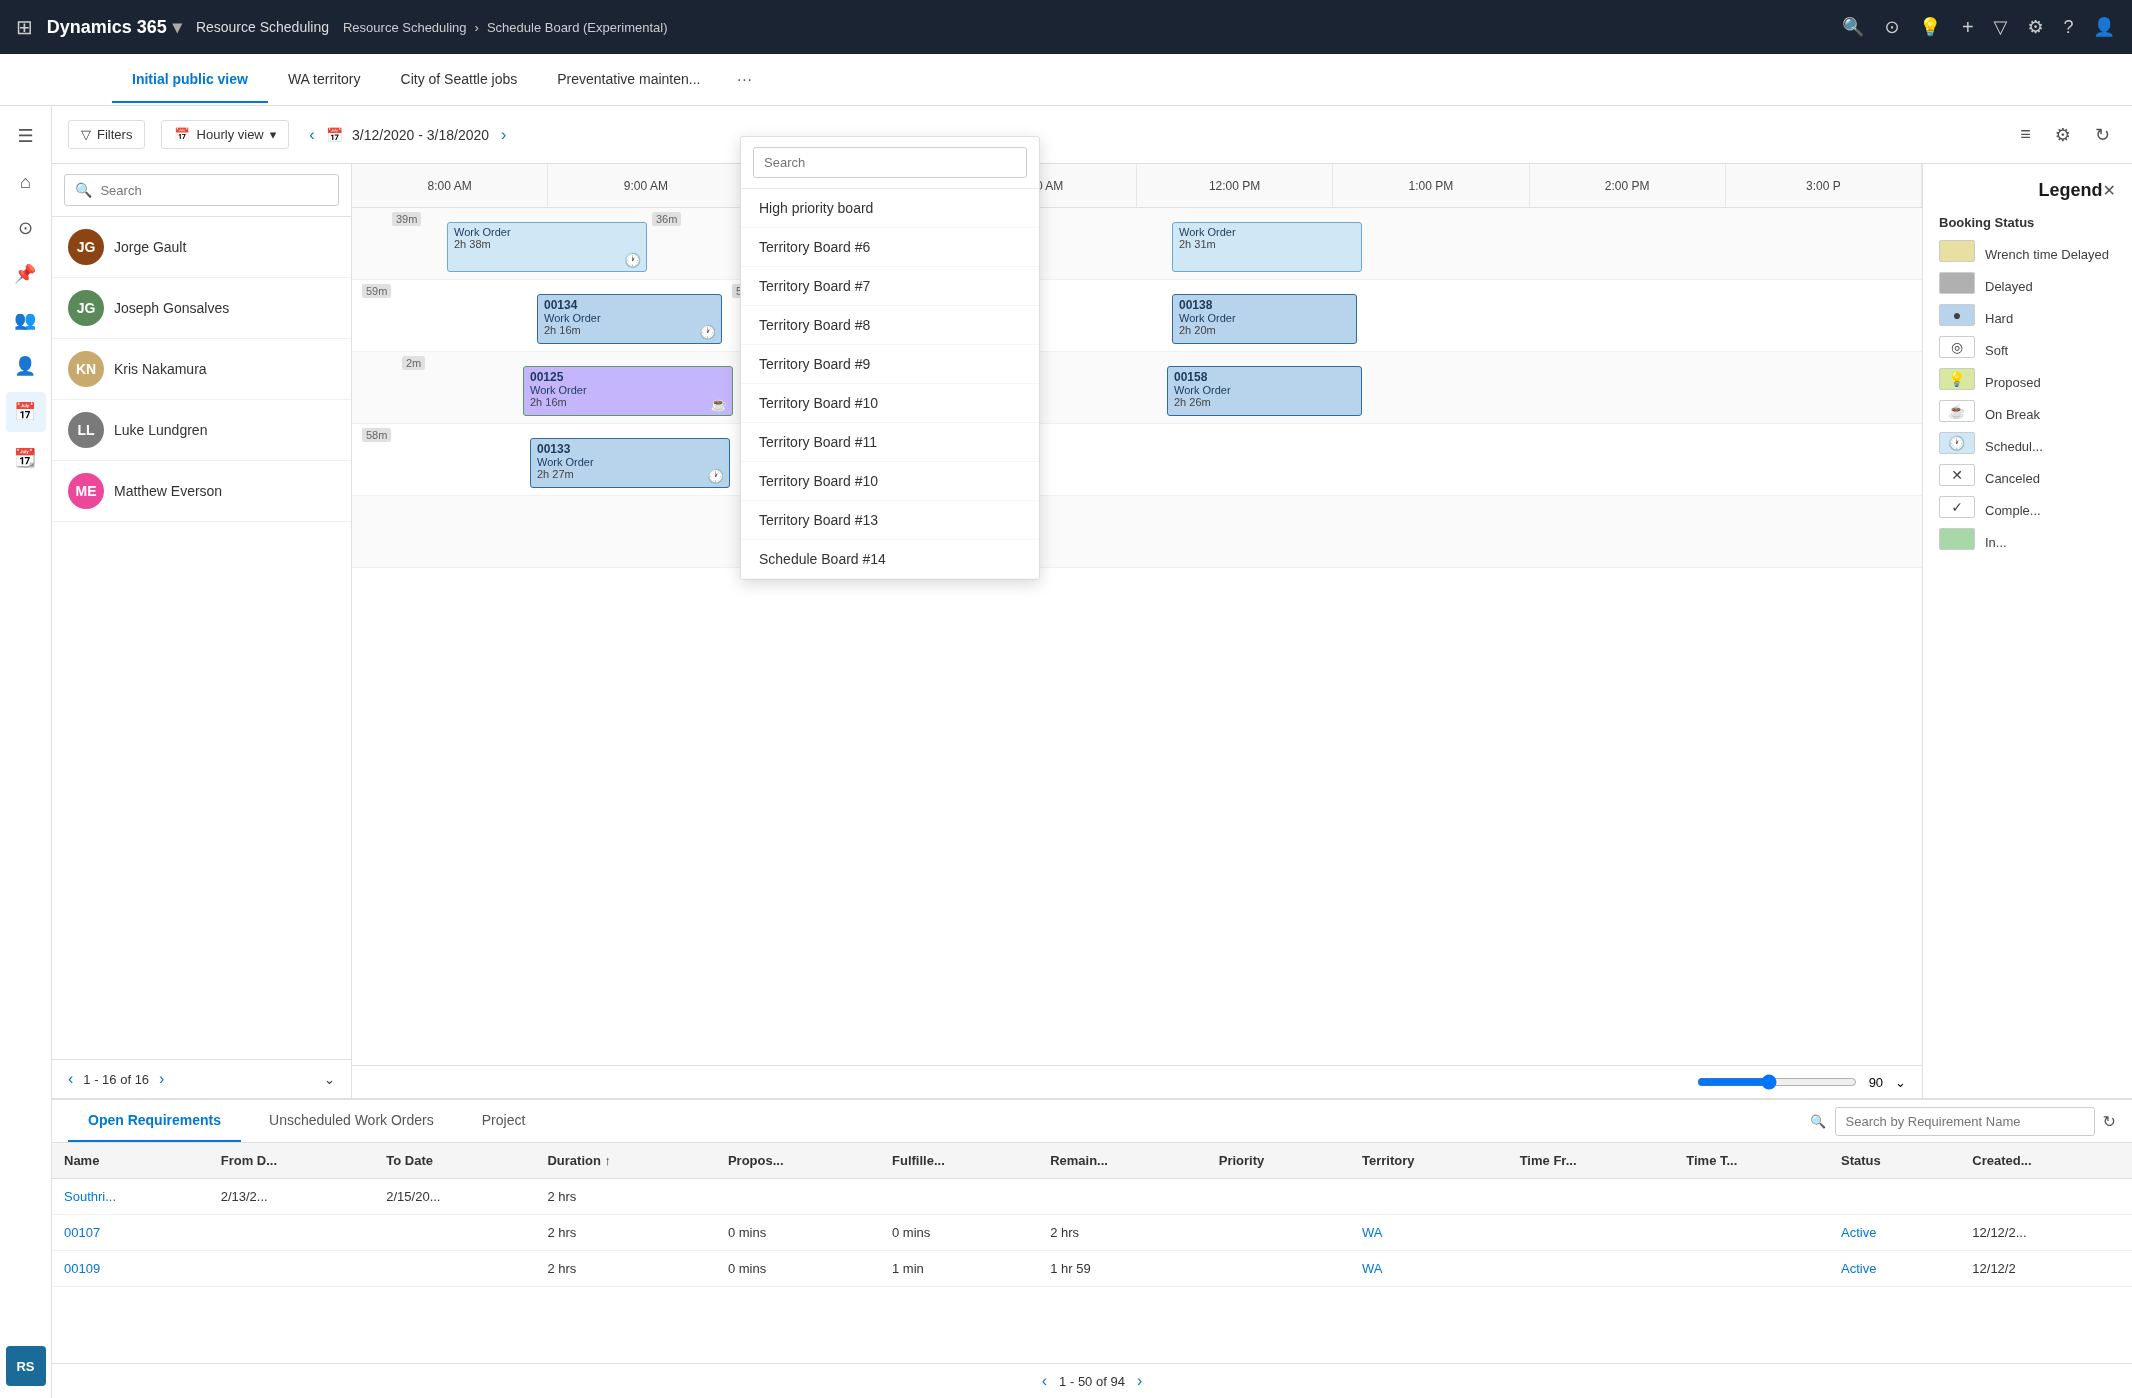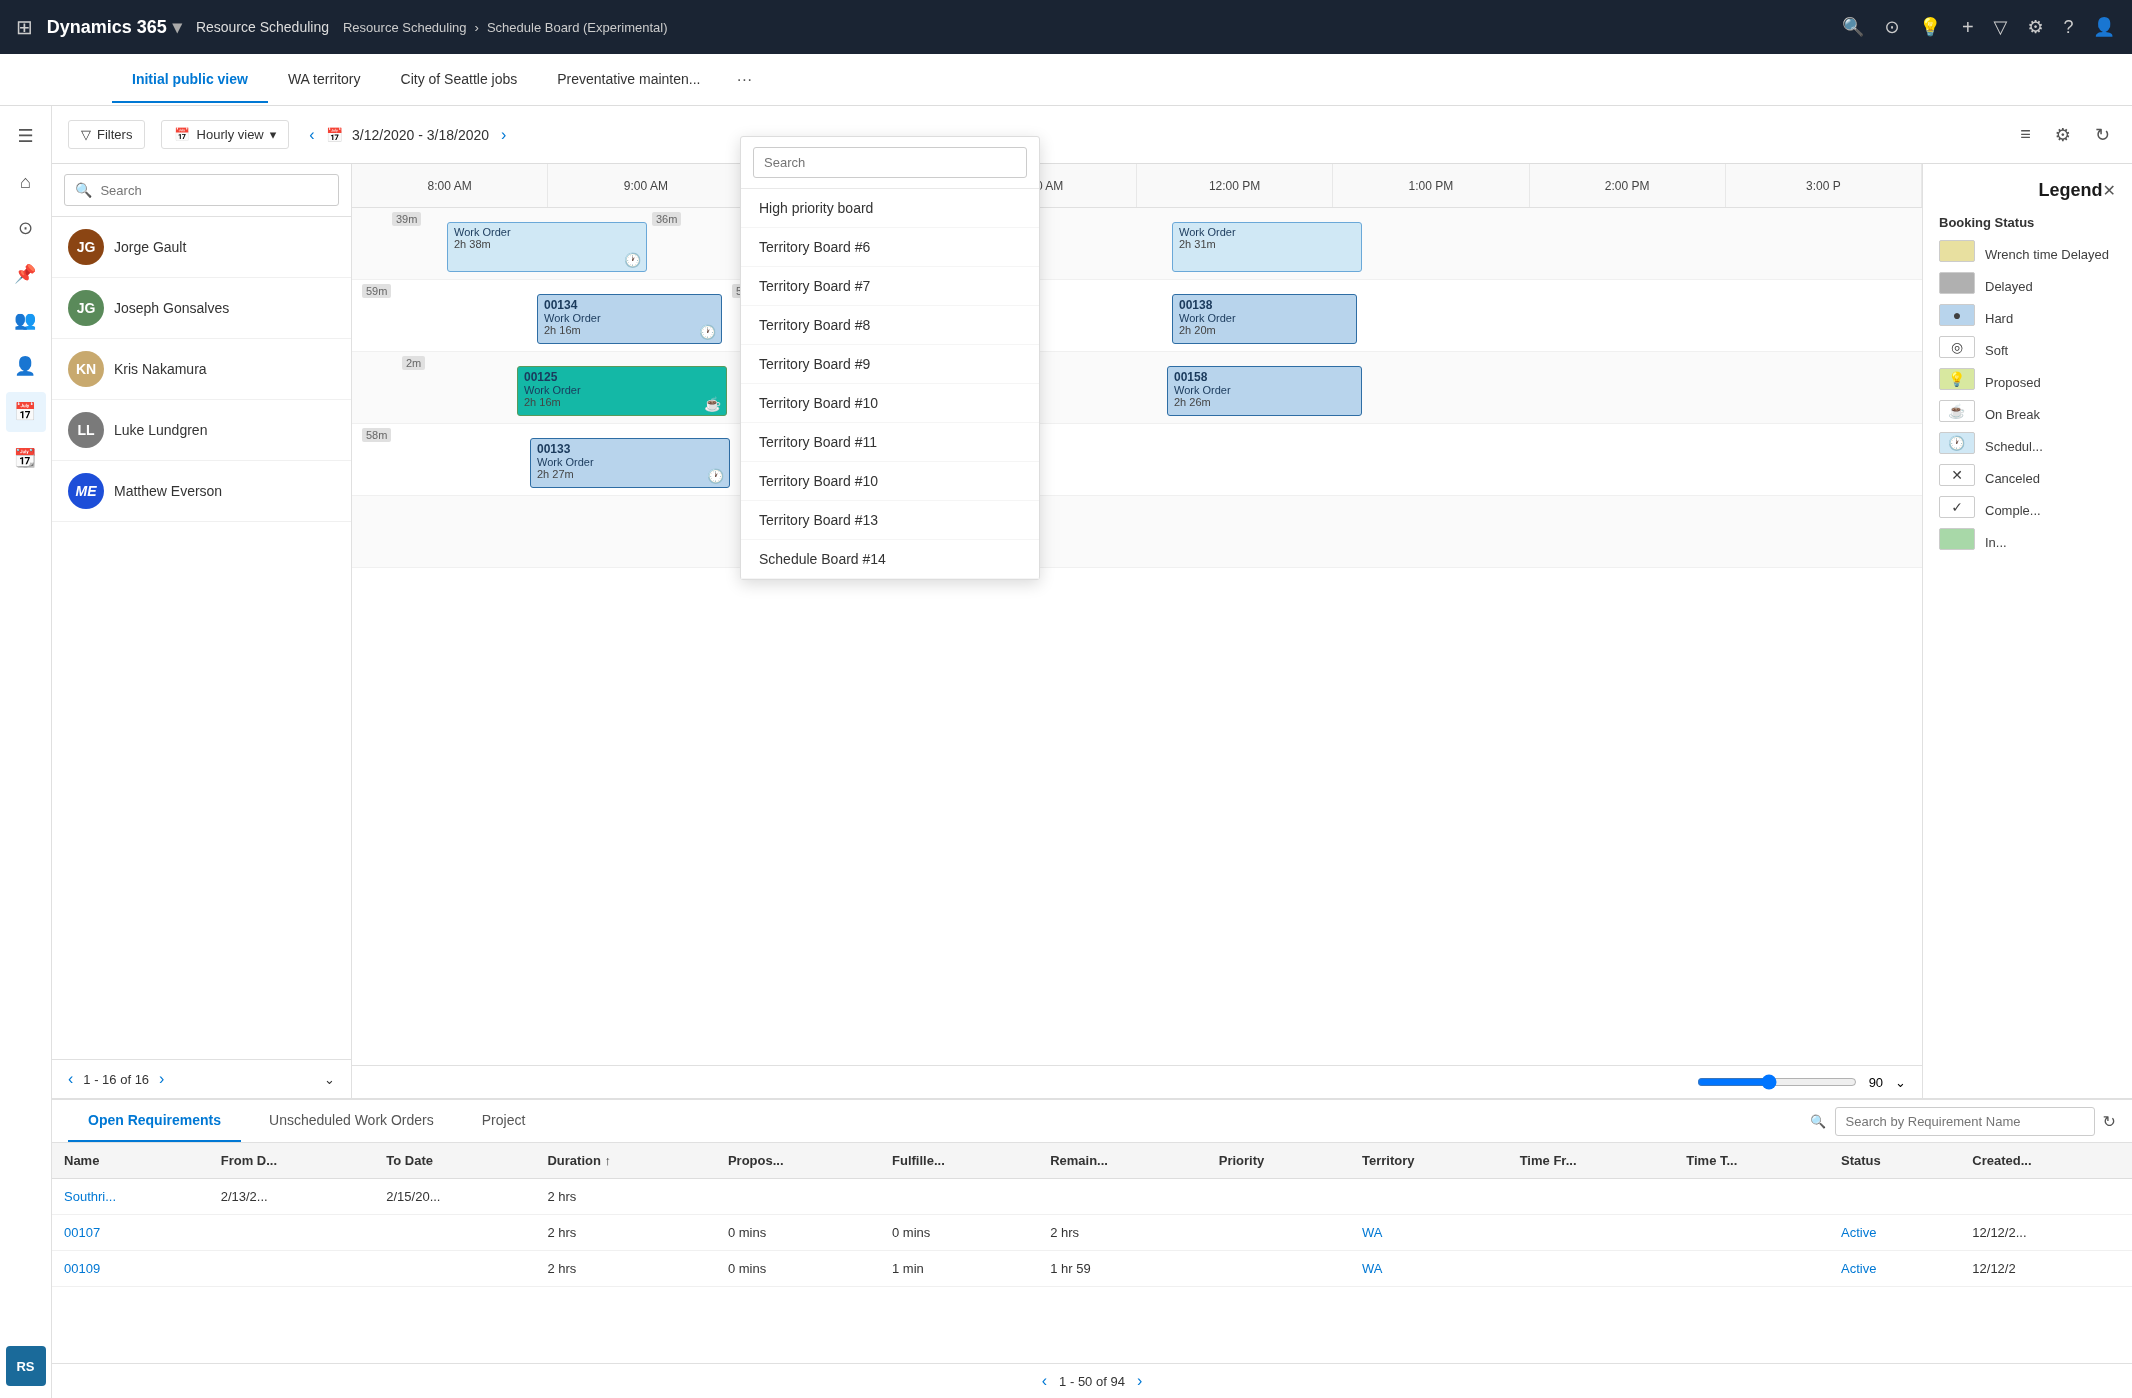--- a/index.html
+++ b/index.html
@@ -334,21 +334,21 @@
       gap: 12px;
       font-size: 13px; color: #333;
     }
     .page-arrow-btn { cursor: pointer; color: #0078d4; font-size: 16px; }
 
     
     .av-jorge { background: #8b4513; }
     .av-joseph { background: #5a8a5a; }
     .av-kris { background: #c8a96e; }
     .av-luke { background: #7a7a7a; }
-    .av-matthew { background: #1d4ed8; font-style: italic; }
+    .av-matthew { background: #ec4899; }
   </style>
 </head>
 <body>
 
 <div class="top-nav">
   <span class="top-nav-apps">⊞</span>
   <div class="top-nav-brand">
     <span>Dynamics 365</span>
     <span style="cursor:pointer;color:#aaa;">▾</span>
   </div>
@@ -498,21 +498,21 @@
               <span class="travel-time" style="left:380px;top:4px;">52m</span>
               <div class="booking-block hard" style="left:820px;width:185px;">
                 <div class="wo-num">00138</div>
                 <div class="wo-type">Work Order</div>
                 <div class="wo-time">2h 20m</div>
               </div>
             </div>
 
             <div class="gantt-row" style="position:relative;height:72px;">
               <span class="travel-time" style="left:50px;top:4px;">2m</span>
-              <div class="booking-block" style="left:165px;width:210px;background:#14b8a6;border-color:#5a9a5a;">
+              <div class="booking-block" style="left:171px;width:210px;background:#c4b5fd;border-color:#5a9a5a;">
                 <div class="wo-num">00125</div>
                 <div class="wo-type">Work Order</div>
                 <div class="wo-time">2h 16m</div>
                 <span style="position:absolute;bottom:3px;right:4px;font-size:14px;">☕</span>
               </div>
               <span class="travel-time" style="left:390px;top:4px;">1h</span>
               <div class="booking-block hard" style="left:815px;width:195px;">
                 <div class="wo-num">00158</div>
                 <div class="wo-type">Work Order</div>
                 <div class="wo-time">2h 26m</div>

